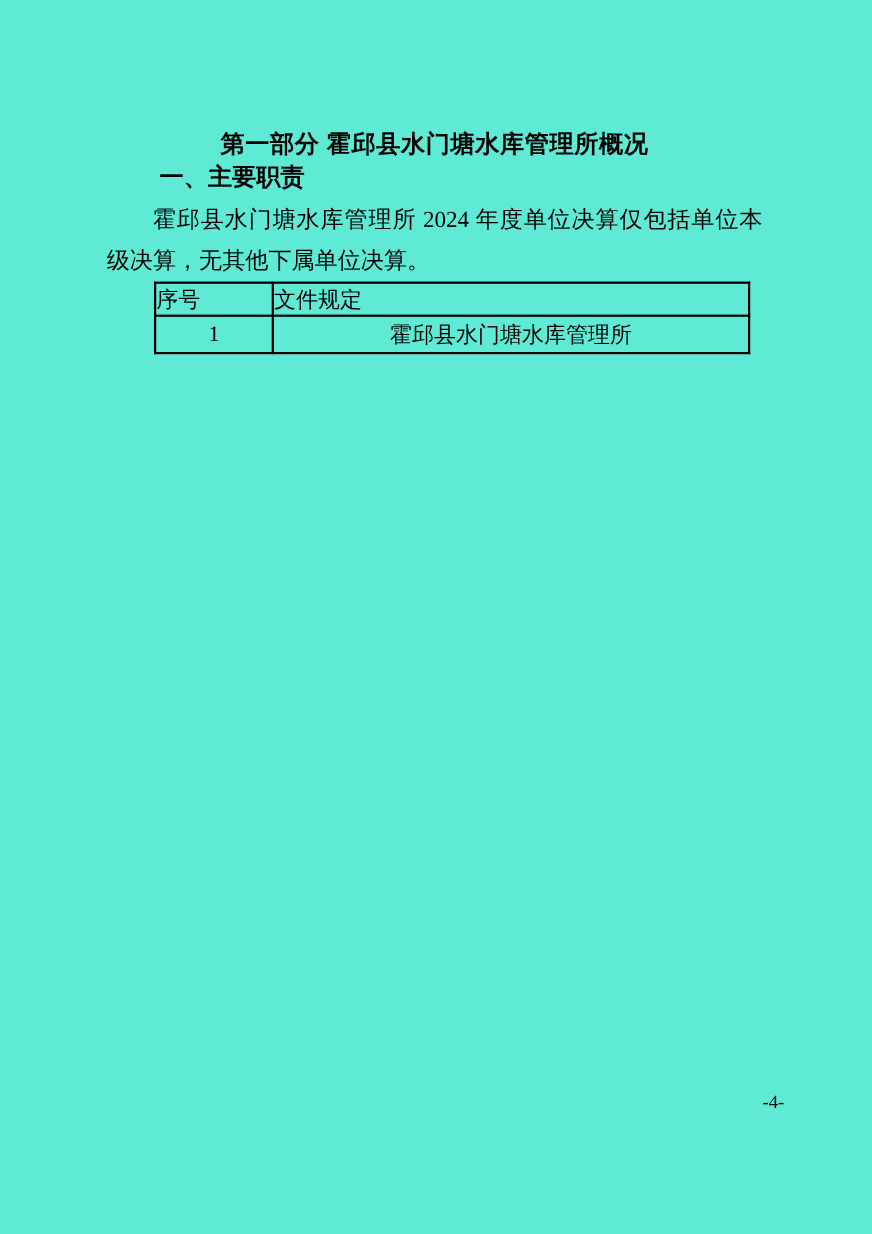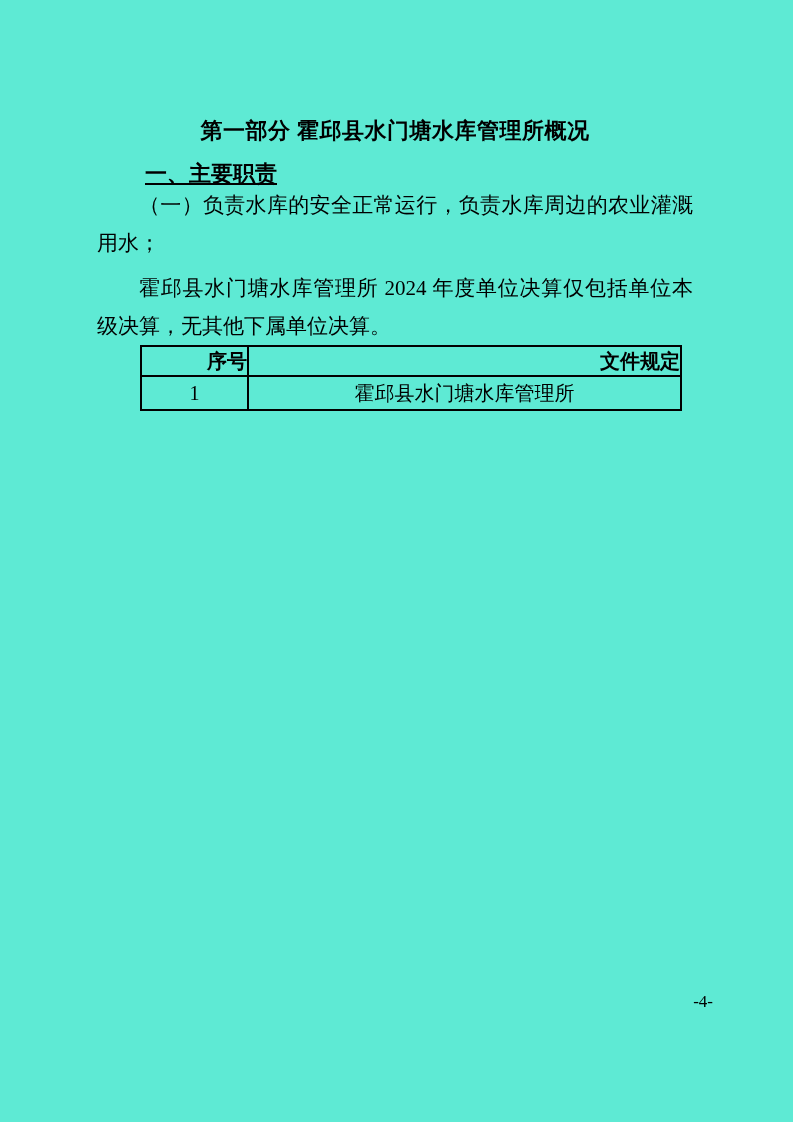--- a/index.html
+++ b/index.html
@@ -32,21 +32,21 @@
     letter-spacing: 0.5px;
   }
   .sec-heading {
     margin: 0;
     font-family: "Liberation Sans", sans-serif;
     font-weight: 700;
     font-size: 22px;
     line-height: 24px;
     padding-left: 48px;
   }
-  .sec-heading.first { margin-top: 16px; text-decoration: underline; }
+  .sec-heading.first { margin-top: 3px; }
   .sec-heading.second { margin-top: 4px; }
   .body-para {
     margin: 0;
     font-size: 21px;
     line-height: 38px;
     text-align: justify;
     text-indent: 2em;
   }
   .body-para.after-heading { margin-top: 6px; }
   .body-para.before-table { margin-top: 7px; }
@@ -54,23 +54,23 @@
     border-collapse: collapse;
     margin-left: 43px;
     width: 542px;
     table-layout: fixed;
     font-size: 20px;
   }
   .unit-table, .unit-table th, .unit-table td {
     border: 2px solid #000000;
   }
   .unit-table th {
-    font-weight: 700;
+    font-weight: 400;
     height: 28px;
-    text-align: right;
+    text-align: left;
     vertical-align: middle;
     padding: 0;
   }
   .unit-table td {
     height: 32px;
     text-align: center;
     vertical-align: middle;
     padding: 0;
   }
   .col-index { width: 105px; }
@@ -87,21 +87,20 @@
 <body>
 
 <div class="page">
   <div class="content">
 
     <h1 class="doc-title">第一部分 霍邱县水门塘水库管理所概况</h1>
 
     <h2 class="sec-heading first">一、主要职责</h2>
 
 
-    <p class="body-para">（一）负责水库的安全正常运行，负责水库周边的农业灌溉用水；</p>
 
 
 
     <p class="body-para before-table">霍邱县水门塘水库管理所 2024 年度单位决算仅包括单位本级决算，无其他下属单位决算。</p>
 
     <table class="unit-table">
       <thead>
         <tr>
           <th class="col-index">序号</th>
           <th>文件规定</th>

